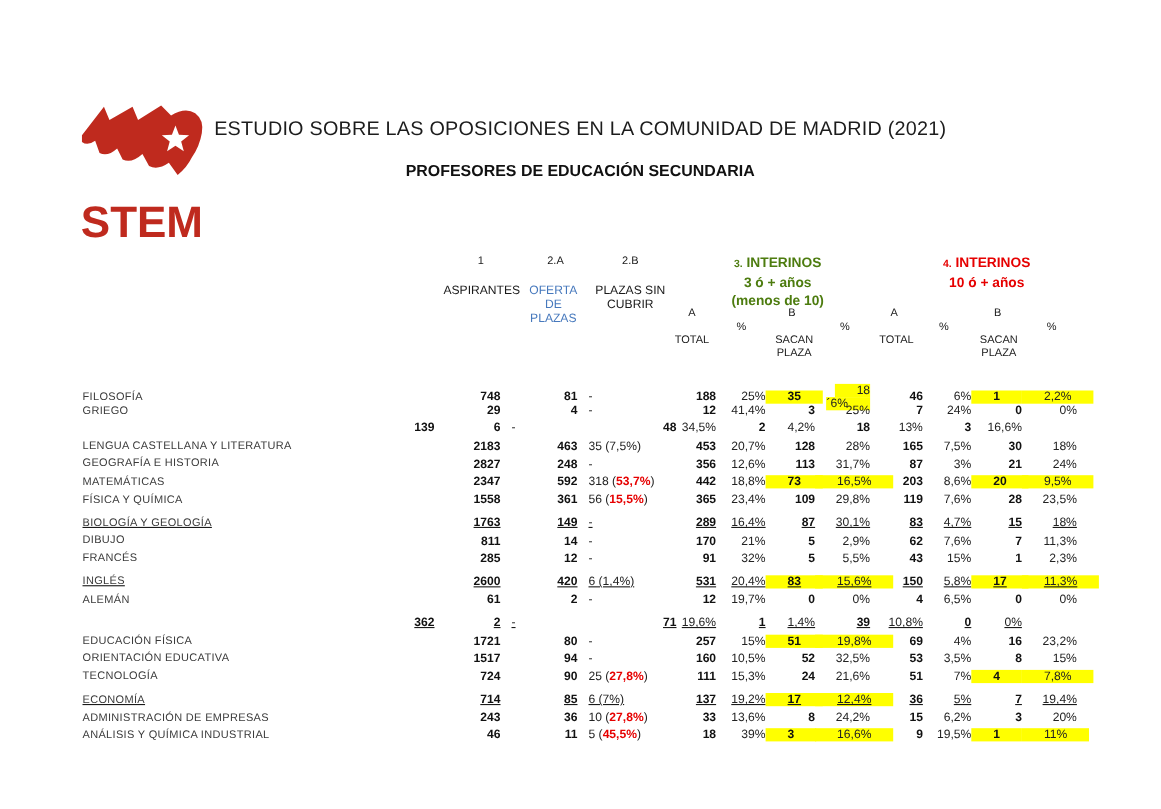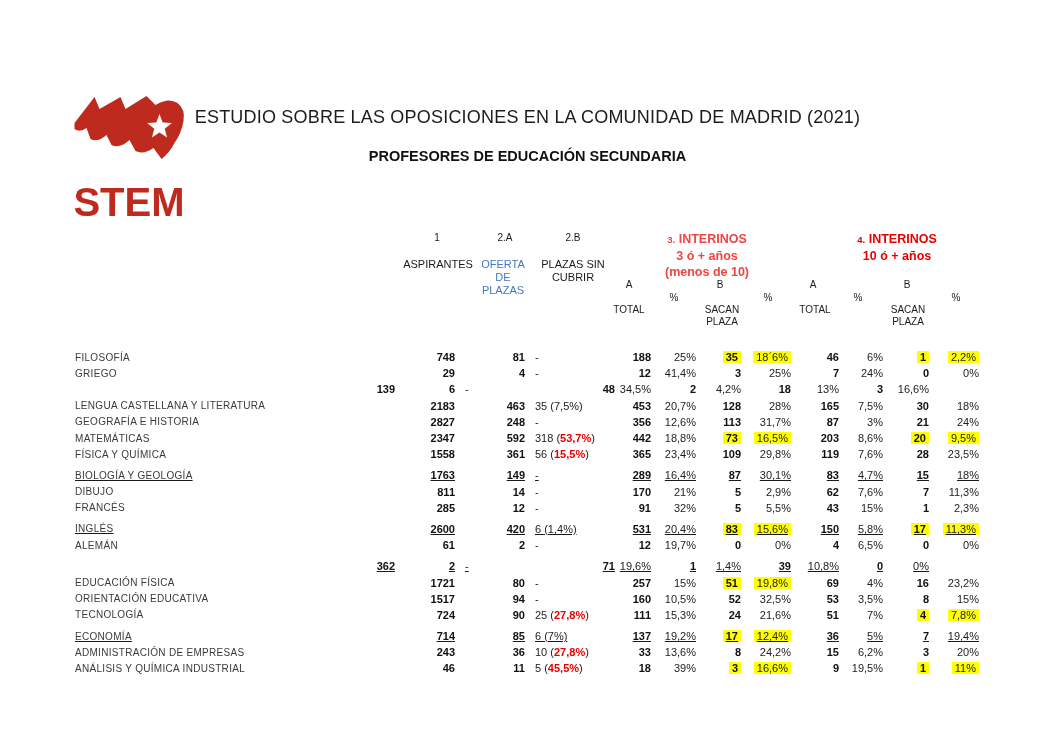--- a/index.html
+++ b/index.html
@@ -15,37 +15,37 @@
   .title{position:absolute;left:75px;top:107px;width:905px;text-align:center;
          font-size:18px;color:#1c1c1c;letter-spacing:.2px;}
   .subtitle{position:absolute;left:75px;top:148px;width:905px;text-align:center;
             font-size:14.5px;font-weight:bold;color:#111;}
 
   
   .hc{position:absolute;text-align:center;font-size:10px;color:#1a1a1a;line-height:12px;}
   .mk{font-size:10px;}
   .chead{font-weight:normal;font-size:11px;line-height:13px;white-space:pre-line;}
   .blue{color:#4779bd;}
-  .green{color:#ef4444;}
+  .green{color:#4d7c0f;}
   .redc{color:#e60000;}
   .ghdr{font-weight:bold;font-size:12.5px;line-height:16px;}
   .gnum{font-size:9.5px;font-weight:bold;}
   .sub2{white-space:pre-line;}
 
   
   .rows{position:absolute;left:75px;top:349px;width:904px;}
   .row{display:grid;height:16.2px;align-items:center;
        grid-template-columns:320px 60px 70px 90px 36px 45px 45px 50px 48px 44px 46px 50px;}
   .row.gap{margin-top:5px;text-decoration:underline;}
   .lbl{font-size:10px;color:#3a3a3a;letter-spacing:.3px;white-space:nowrap;}
   .num{font-size:11px;font-weight:bold;text-align:right;color:#111;}
   .pct{font-size:11px;font-weight:normal;text-align:right;color:#222;}
   .plz{font-size:11px;text-align:left;padding-left:10px;color:#222;white-space:nowrap;}
   .plz .pzr{font-weight:bold;color:#e60000;}
-  .hl{background:#ffff00;padding:0 3px;}
+  .hl{background:#ffff00;padding:0 20px;}
 </style>
 </head>
 <body>
 
 <div class="canvas">
 
   <div class="logo">
     <svg width="118" height="70" viewBox="0 0 115 70">
       <path fill="#bf2a1e" d="M3,30 L23,4 L28,16 L49,4 L54,16 L75,3 L84,12 Q97,4 106,10 Q114,16 112,28 Q110,40 103,50 Q98,60 90,66 L82,55 Q72,62 64,58 L58,47 Q48,56 40,52 L35,42 Q26,50 19,46 L15,35 Q8,40 3,36 Z"></path>
       <polygon fill="#ffffff" points="88,21 91.2,29.6 100.4,30 93.2,35.7 95.6,44.5 88,39.5 80.4,44.5 82.8,35.7 75.6,30 84.8,29.6"></polygon>

